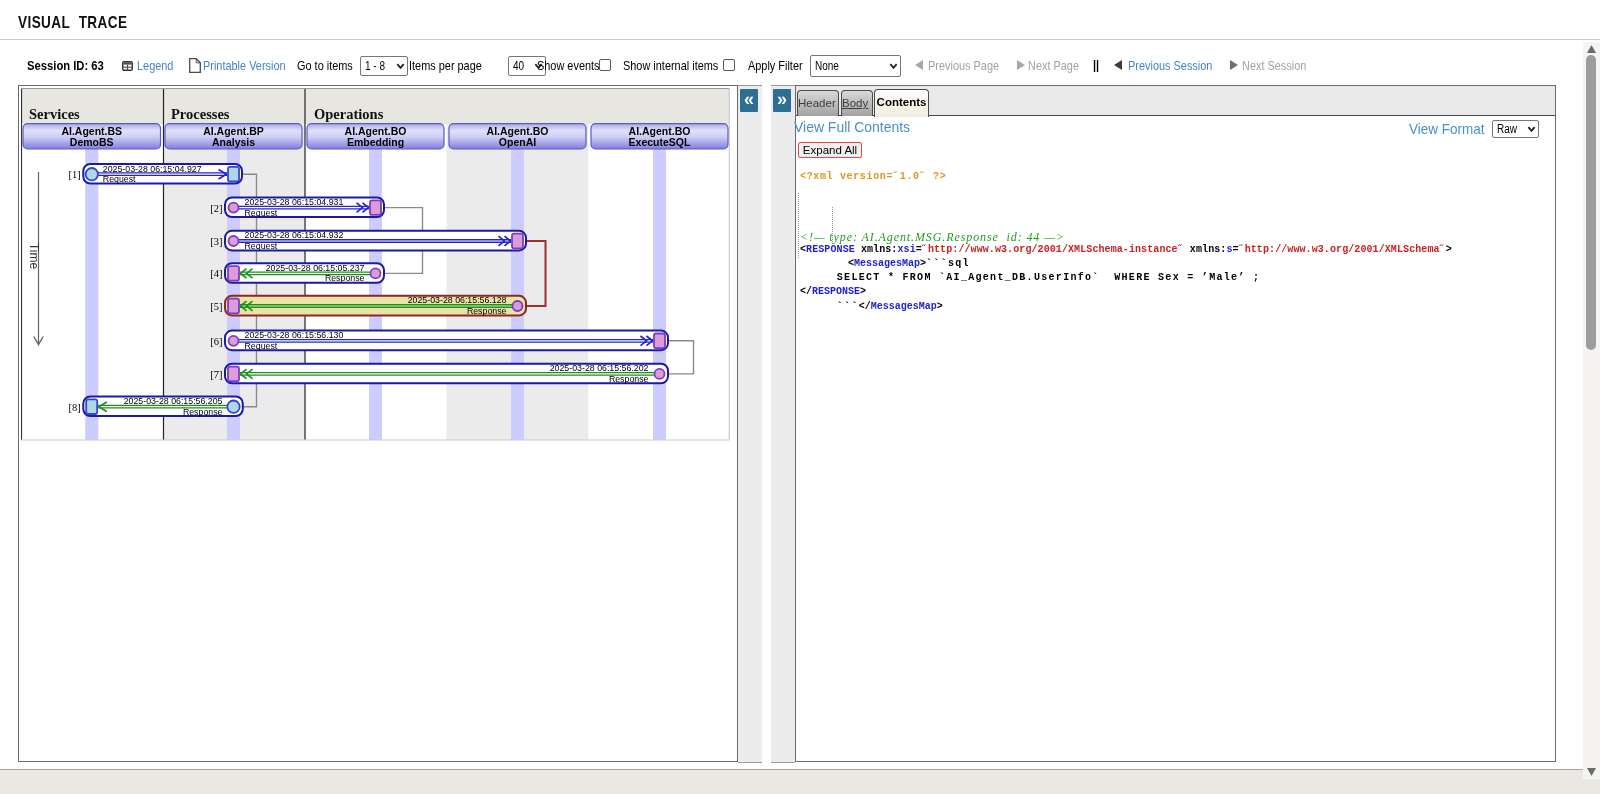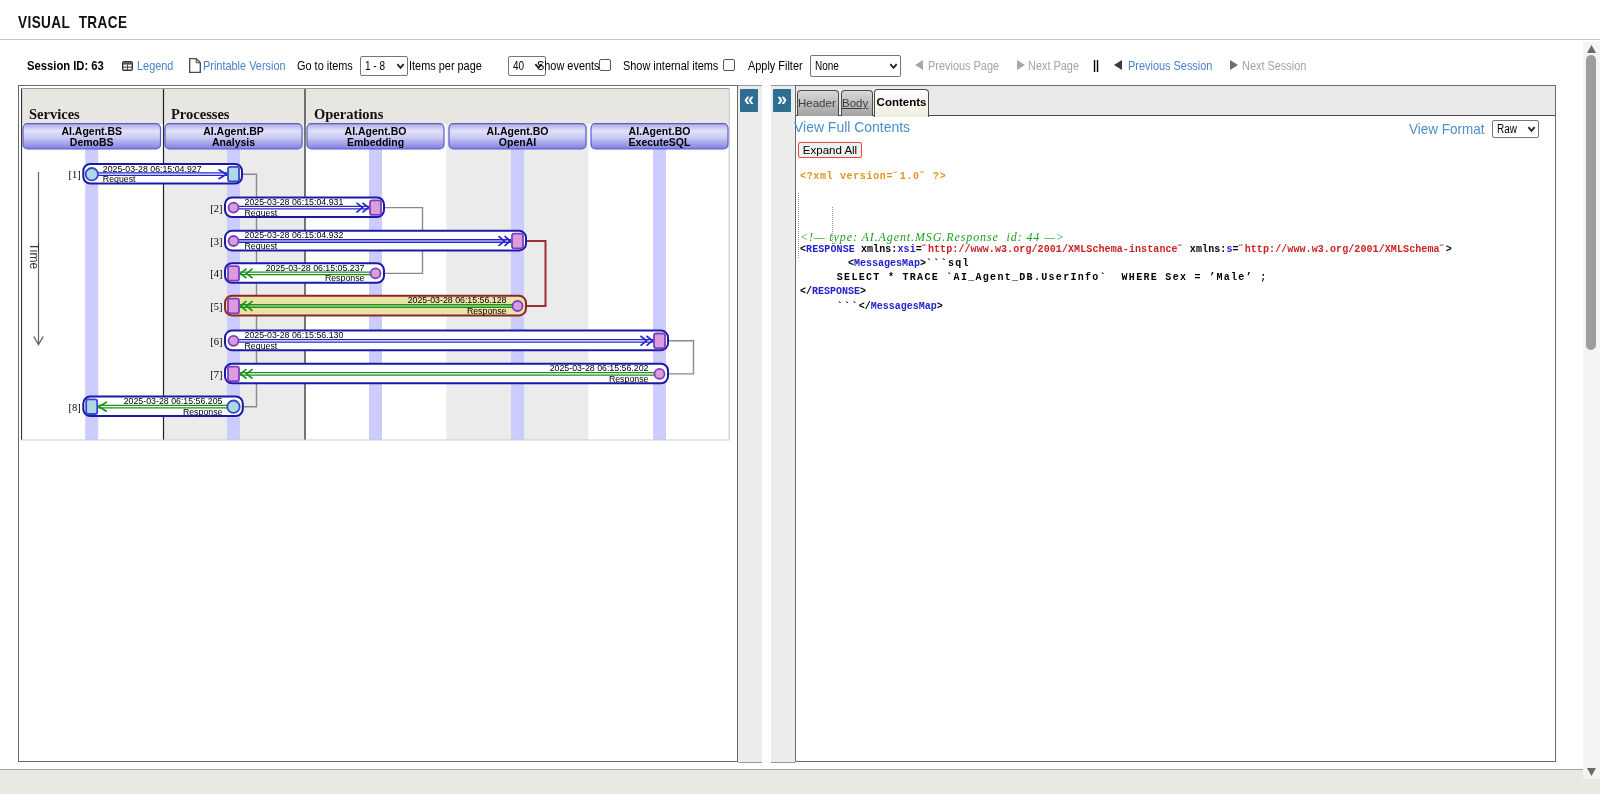--- a/index.html
+++ b/index.html
@@ -281,21 +281,21 @@
 
   <div class="abs" style="left:798px;top:141.5px;width:64px;height:16px;background:#f0f0ee;border:1px solid #ef4444;border-radius:2px;box-sizing:border-box;font-size:11.5px;color:#000;text-align:center;line-height:14.5px;">Expand All</div>
 
   <div class="abs" style="left:797.5px;top:193px;height:65px;border-left:1px dotted #999;"></div>
   <div class="abs" style="left:831.8px;top:207px;height:37px;border-left:1px dotted #999;"></div>
   <div id="xml" class="abs" style="left:800px;top:170px;font-family:'Liberation Mono', monospace;font-size:10px;font-weight:bold;line-height:14.25px;">
 <div class="xl"><span class="or">&lt;?xml version=˝1.0˝ ?&gt;</span></div>
 <div class="xl"><span class="cm">&lt;!— type: AI.Agent.MSG.Response  id: 44 —&gt;</span></div>
 <div class="xl" style="letter-spacing:0.09px;margin-top:44px;">&lt;<span class="tg">RESPONSE</span> xmlns:<span class="tg">xsi</span>=<span class="vl">˝http://www.w3.org/2001/XMLSchema-instance˝</span> xmlns:<span class="tg">s</span>=<span class="vl">˝http://www.w3.org/2001/XMLSchema˝</span>&gt;</div>
 <div class="xl"><span class="ind1">&lt;<span class="tg">MessagesMap</span>&gt;</span><span class="sql">```sql</span></div>
-<div class="xl"><span class="ind2"></span><span class="sql">SELECT * TRACE `AI_Agent_DB.UserInfo`  WHERE Sex = ’Male’ ;</span></div>
+<div class="xl"><span class="ind2"></span><span class="sql">SELECT * FROM `AI_Agent_DB.UserInfo`  WHERE Sex = ’Male’ ;</span></div>
 <div class="xl">&lt;/<span class="tg">RESPONSE</span>&gt;</div>
 <div class="xl"><span class="ind2"></span><span class="sql">```</span>&lt;/<span class="tg">MessagesMap</span>&gt;</div>
   </div>
 </div>
 
 <div class="abs" style="left:0;top:769px;width:1600px;height:25px;background:#e9e8e3;border-top:1px solid #a5a5a5;box-sizing:border-box;"></div>
 
 <div id="scroll" class="abs" style="left:1583px;top:42px;width:17px;height:737px;background:#f5f4f2;">
   <svg class="abs" style="left:4px;top:3px;" width="9" height="8" viewBox="0 0 9 8">
       <path d="M4.5 0 L9 8 L0 8 Z" fill="#6b6b6b"></path>

